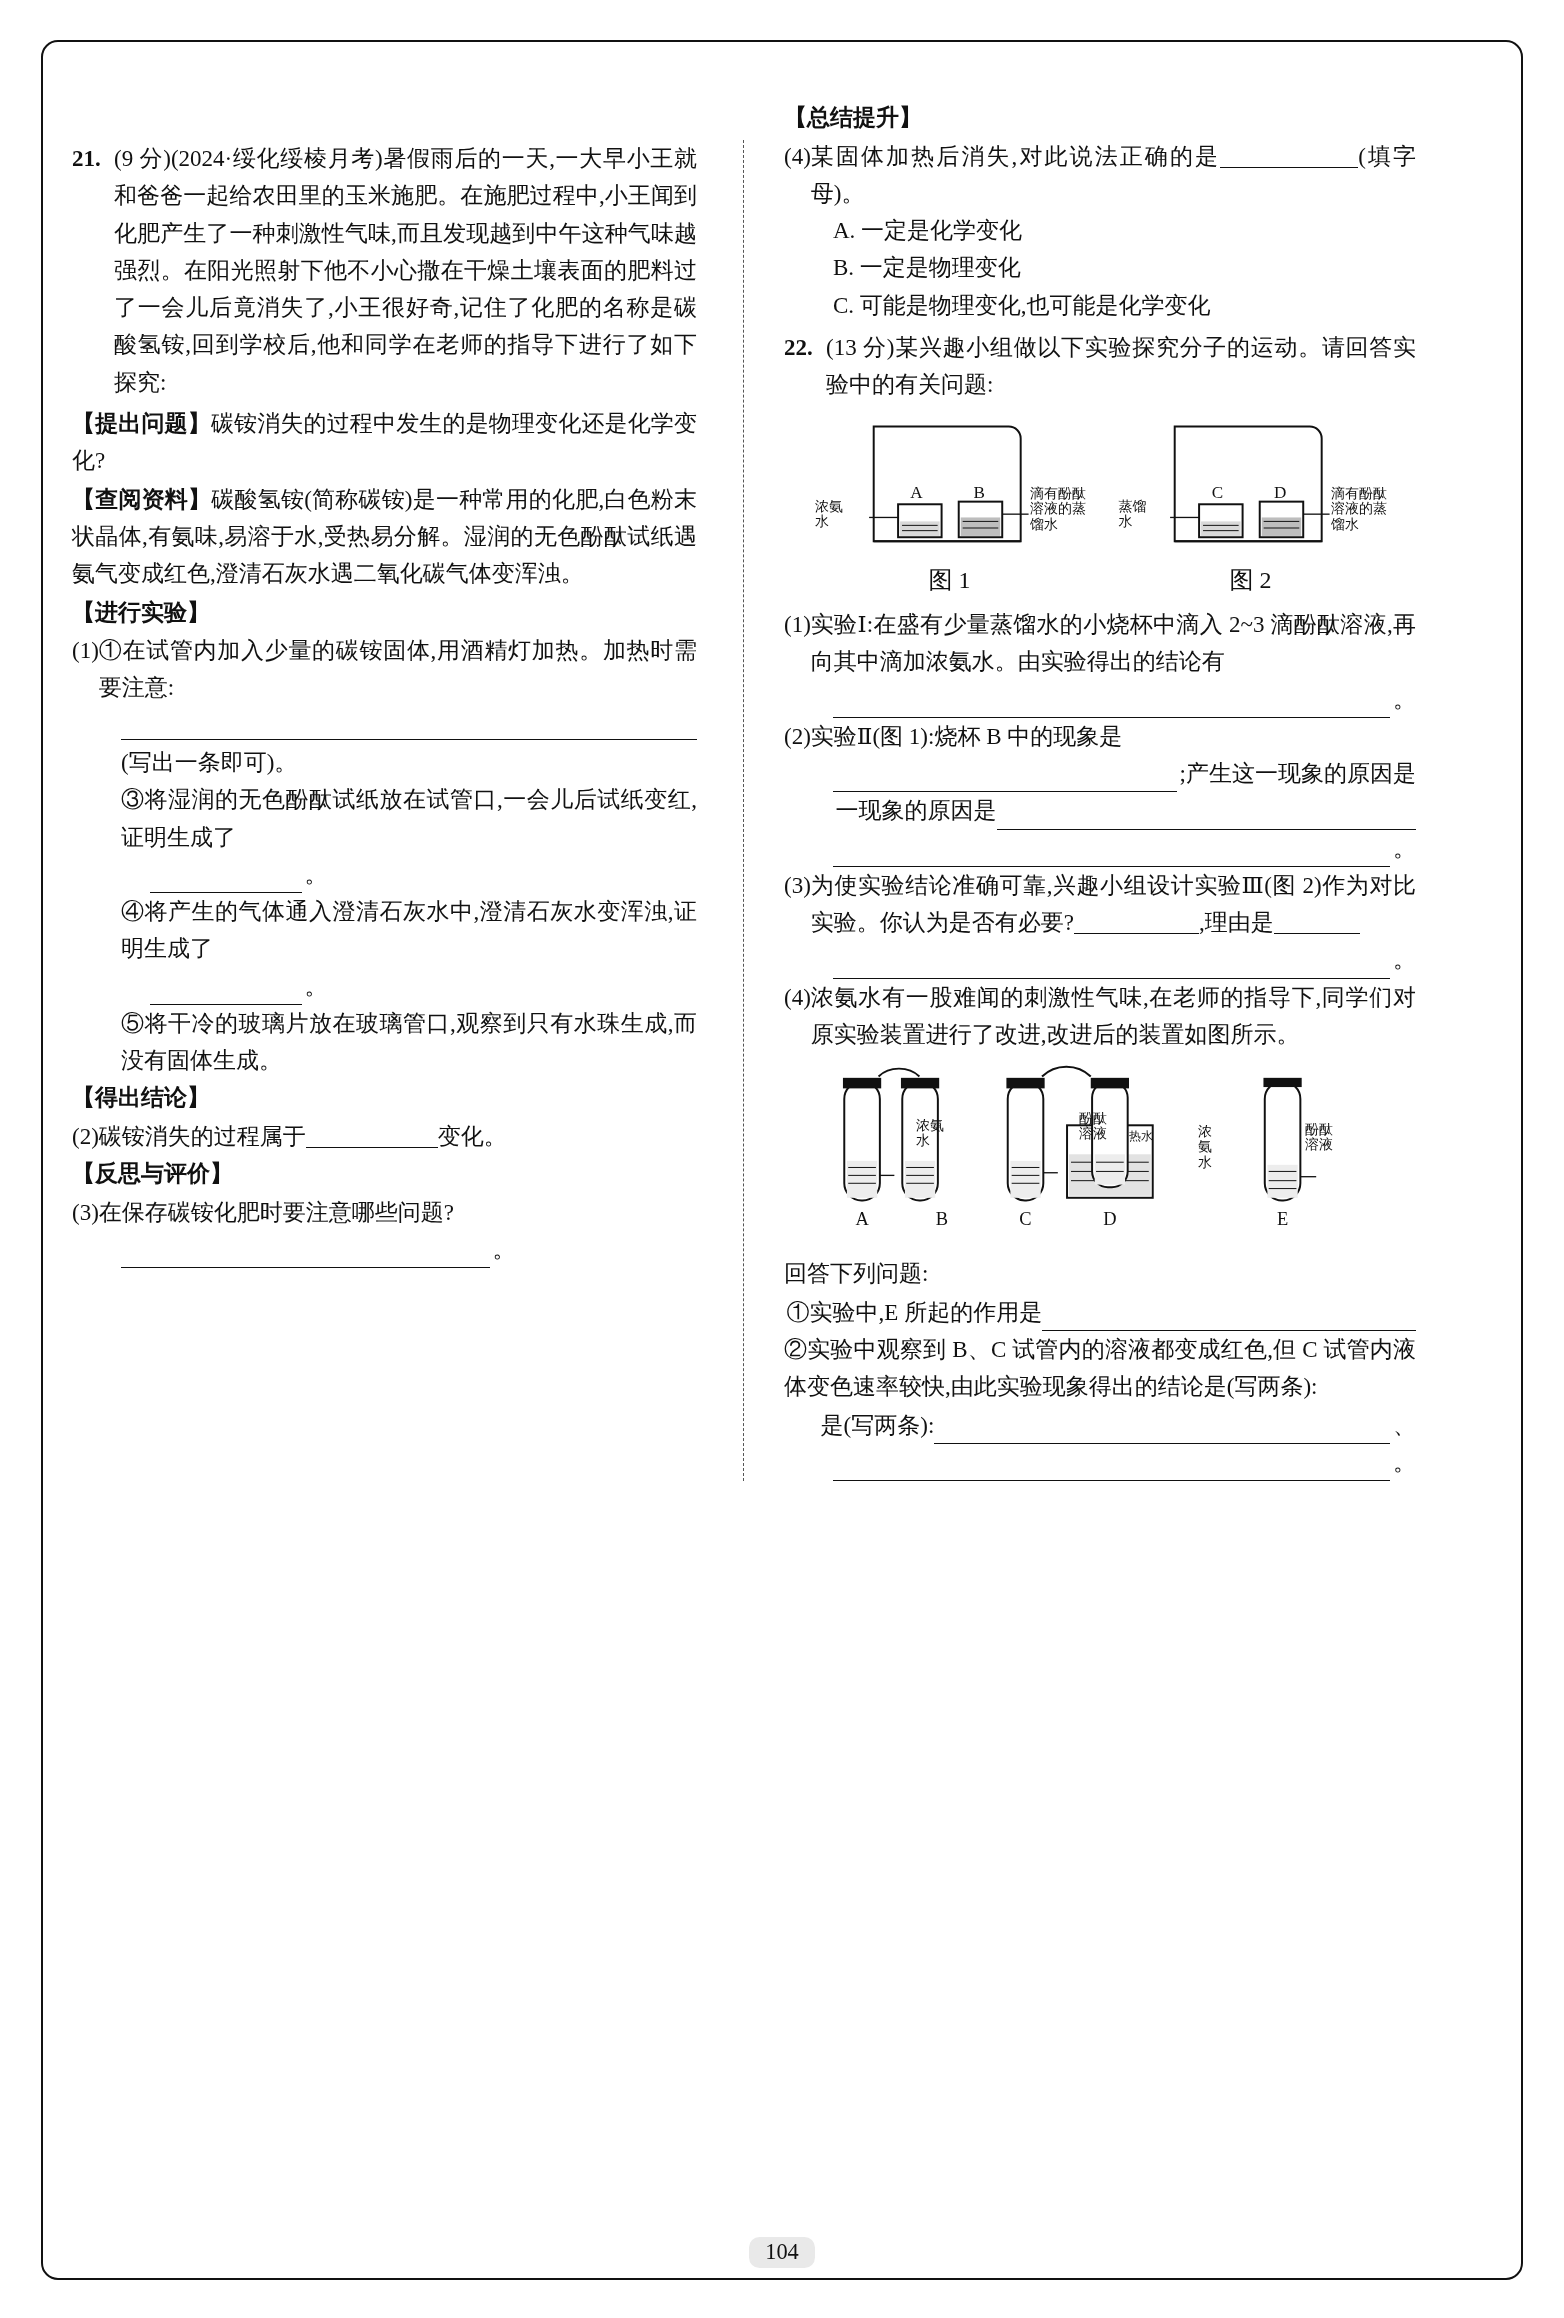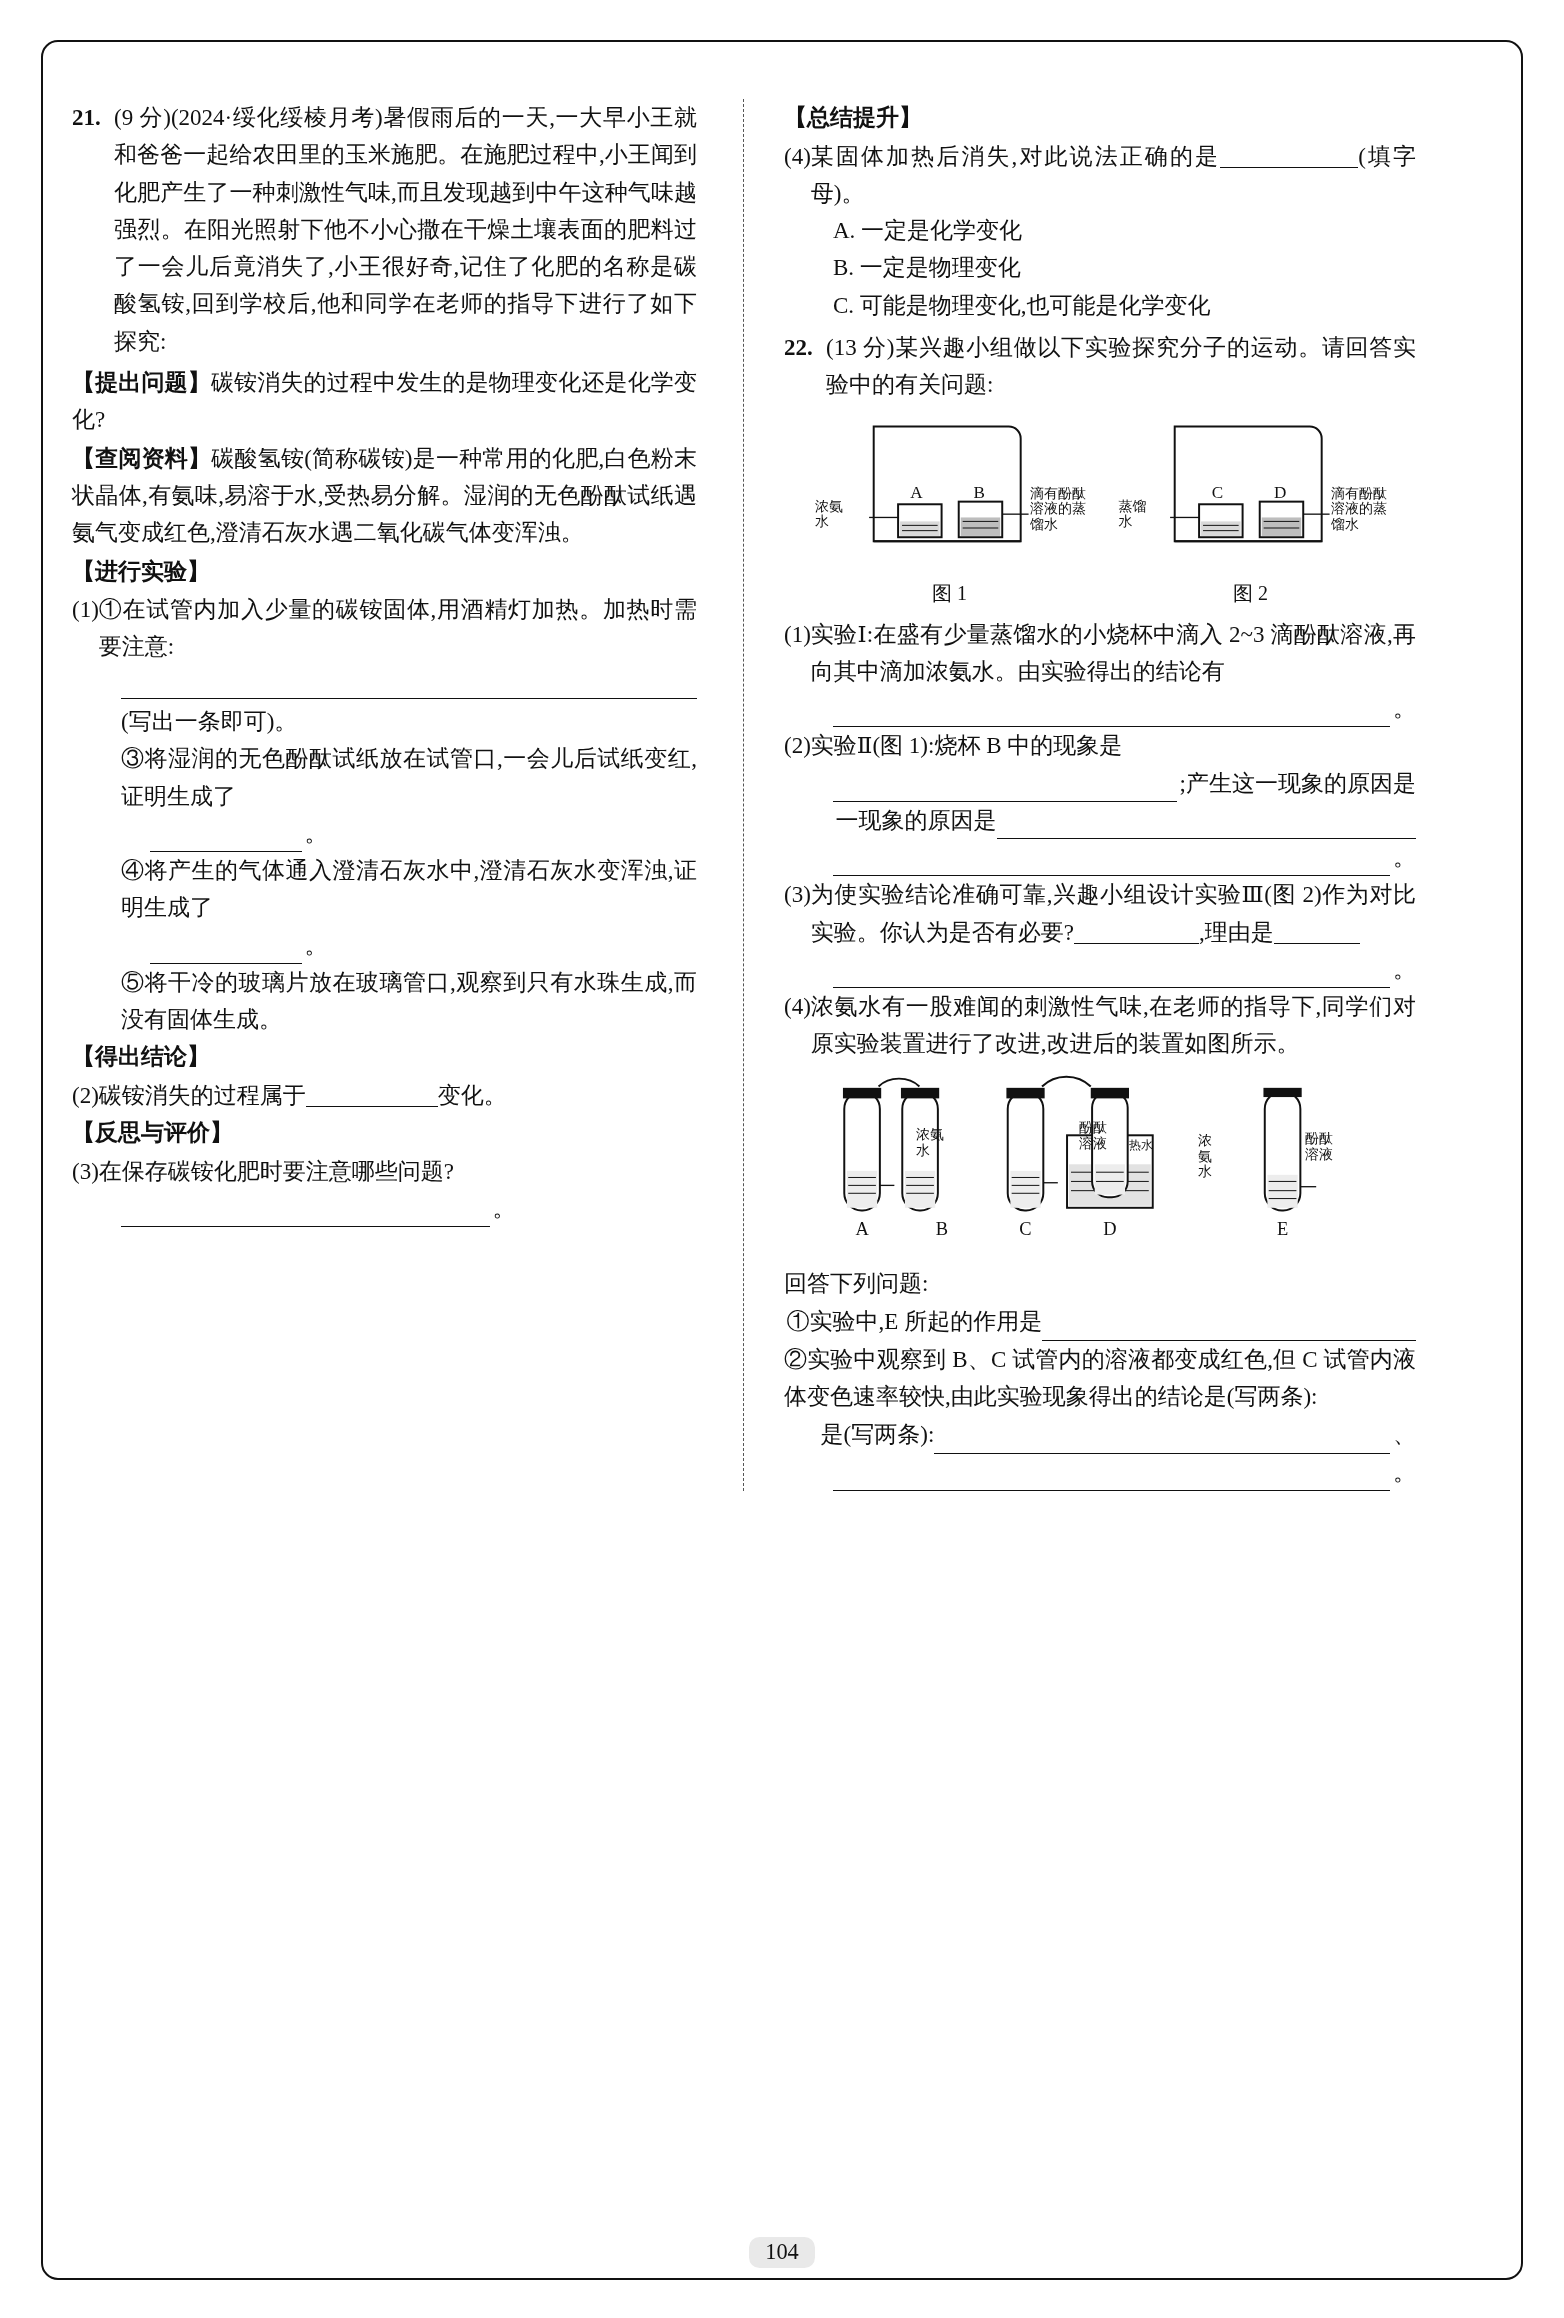--- a/index.html
+++ b/index.html
@@ -42,20 +42,21 @@
   }
   .col {
     width: 672px;
     box-sizing: border-box;
     font-size: 23px;
     line-height: 1.62;
   }
   .col.left {
     padding-right: 46px;
     border-right: 1.3px dashed #555;
+    margin-top: 41px;
   }
   .col.right {
     padding-left: 40px;
   }
   .q {
     display: flex;
     margin-bottom: 4px;
   }
   .qnum {
     font-weight: bold;
@@ -144,22 +145,22 @@
     margin: 8px 0 6.6px 0;
     display: flex;
     justify-content: center;
     gap: 24px;
   }
   .fig1 {
     width: 277px;
   }
   .figcap {
     text-align: center;
-    font-size: 20px;
-    margin-top: 20px;
+    font-size: 24px;
+    margin-top: 4px;
   }
   svg { display: block; }
   .figwrap2 {
     margin: 9.2px 0 6.6px 0;
     display: flex;
     justify-content: center;
   }
 </style>
 </head>
 <body>

